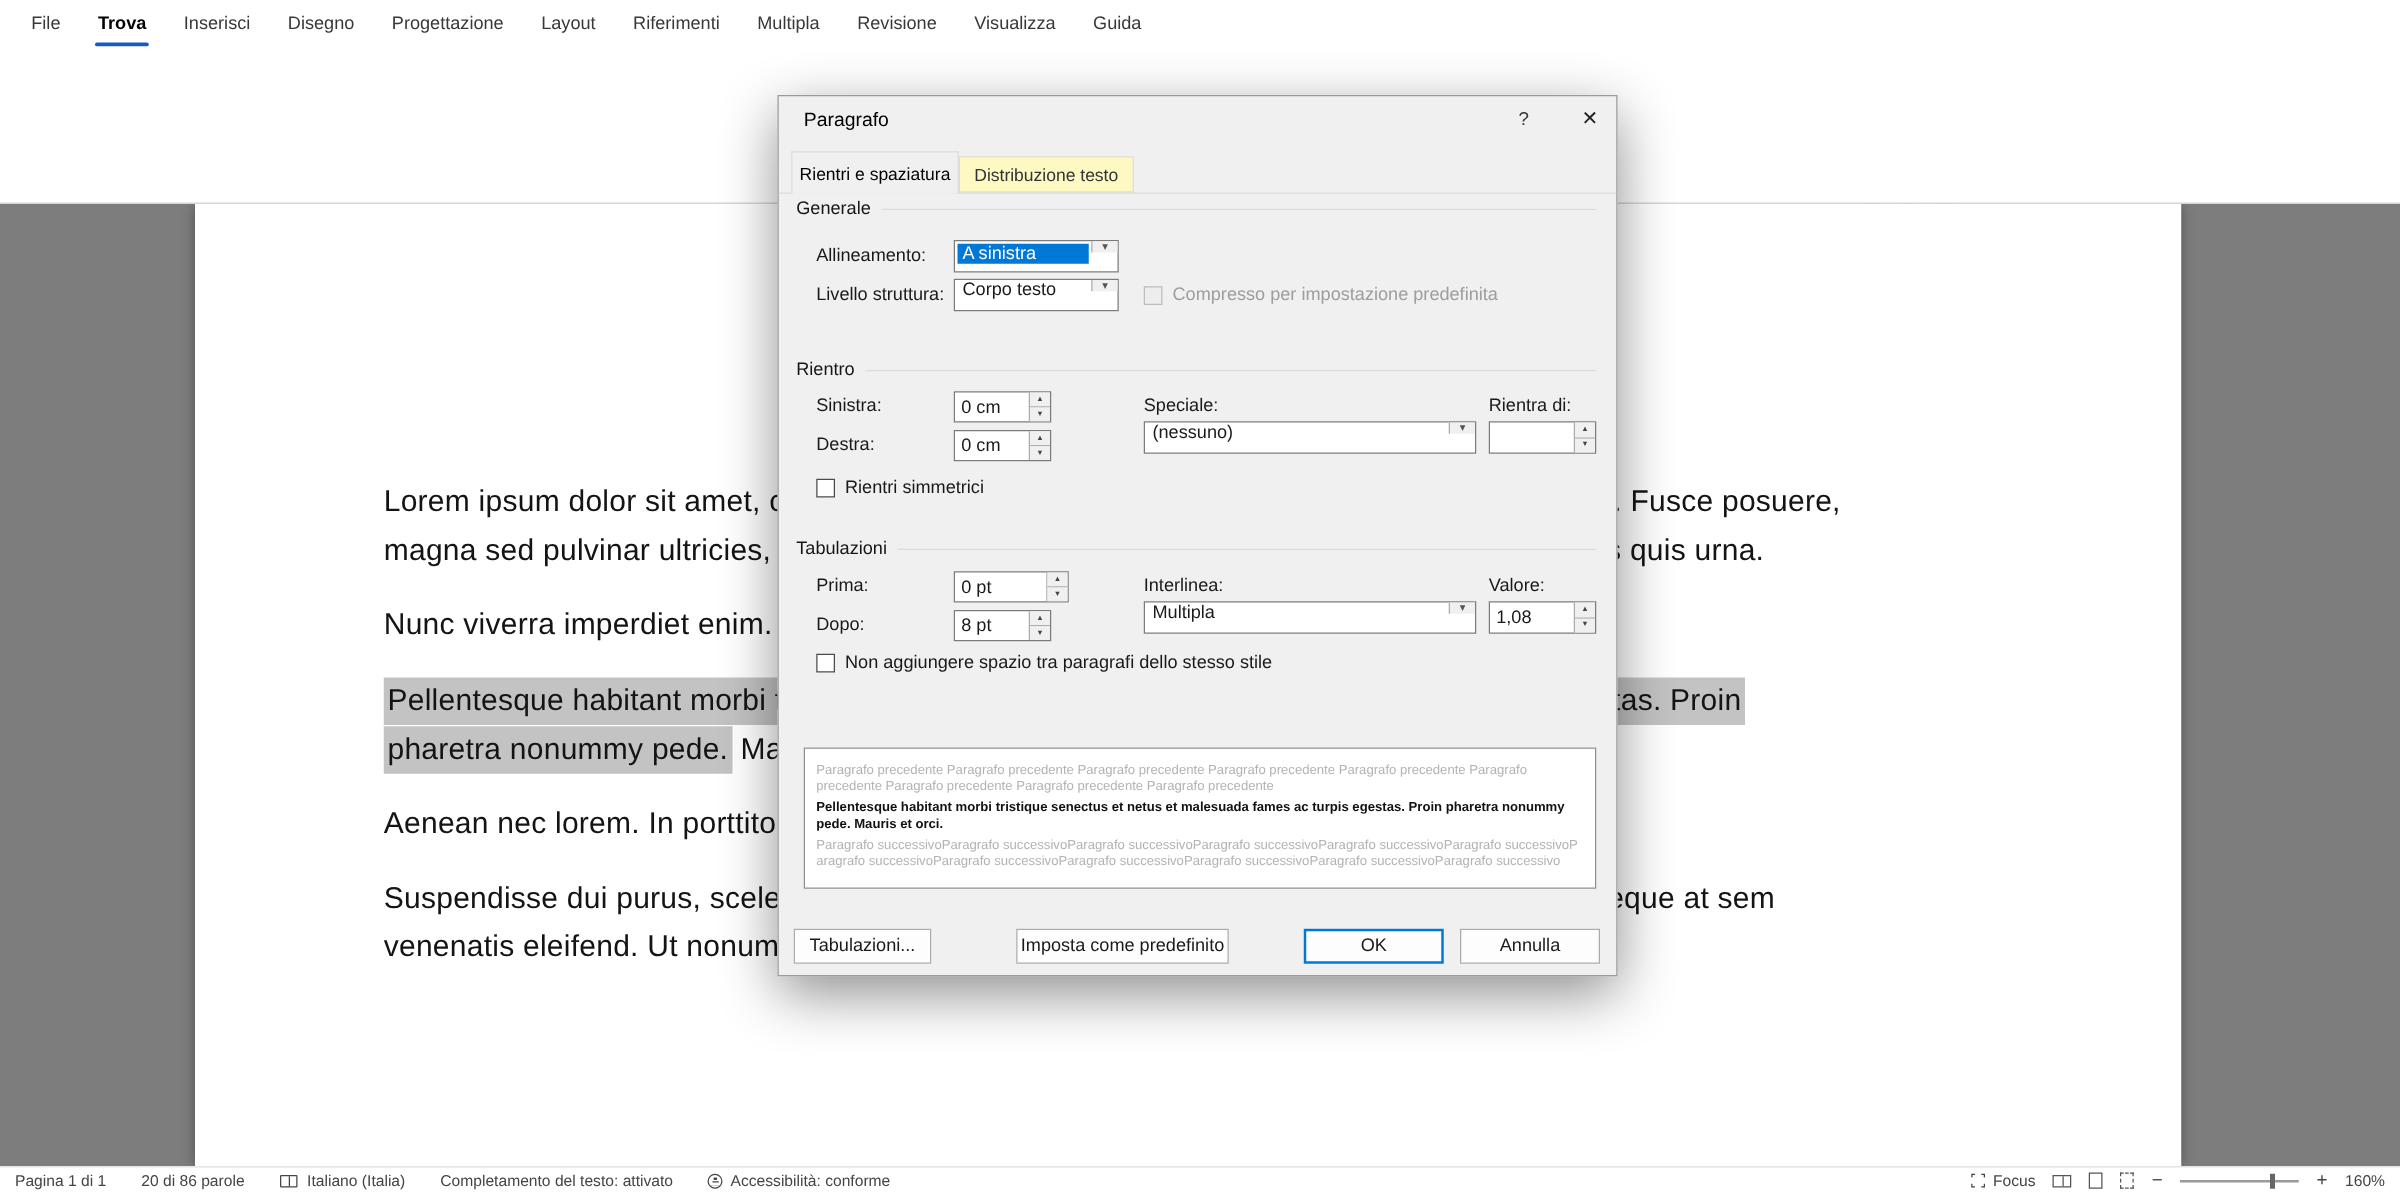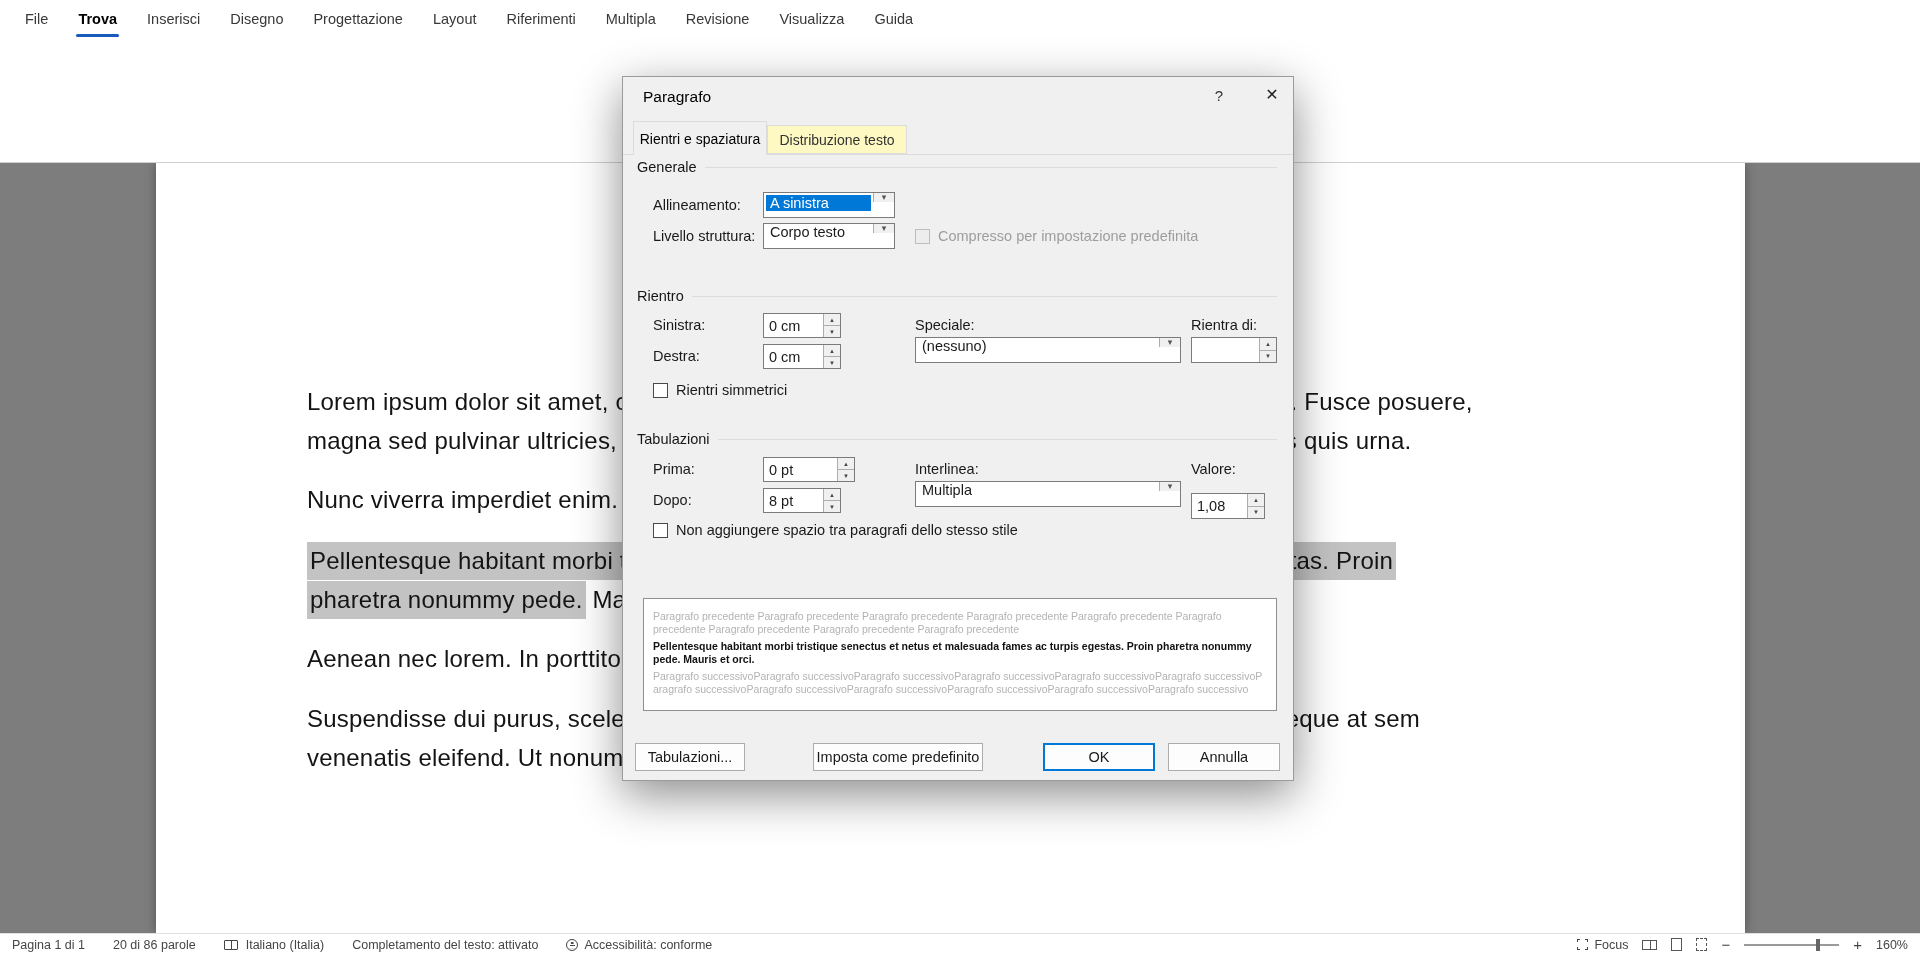--- a/index.html
+++ b/index.html
@@ -399,21 +399,21 @@
       </span>
   </div>
   <div class="dlabel" style="left:292px;top:392px">Interlinea:</div>
   <div class="combo" style="left:292px;top:404px;width:266px">
     <span class="val">Multipla</span>
     <span class="cbtn">
         <span class="chev"></span>
       </span>
   </div>
   <div class="dlabel" style="left:568px;top:392px">Valore:</div>
-  <div class="spin" style="left:568px;top:416px;width:74px;height:26px">
+  <div class="spin" style="left:568px;top:404px;width:86px;height:26px">
     <span class="val">1,08</span>
     <span class="sb">
         <span>▲</span>
         <span>▼</span>
       </span>
   </div>
   <div class="chk" style="left:30px;top:445px">
     <span class="box"></span>
     <span>Non aggiungere spazio tra paragrafi dello stesso stile</span>
   </div>

